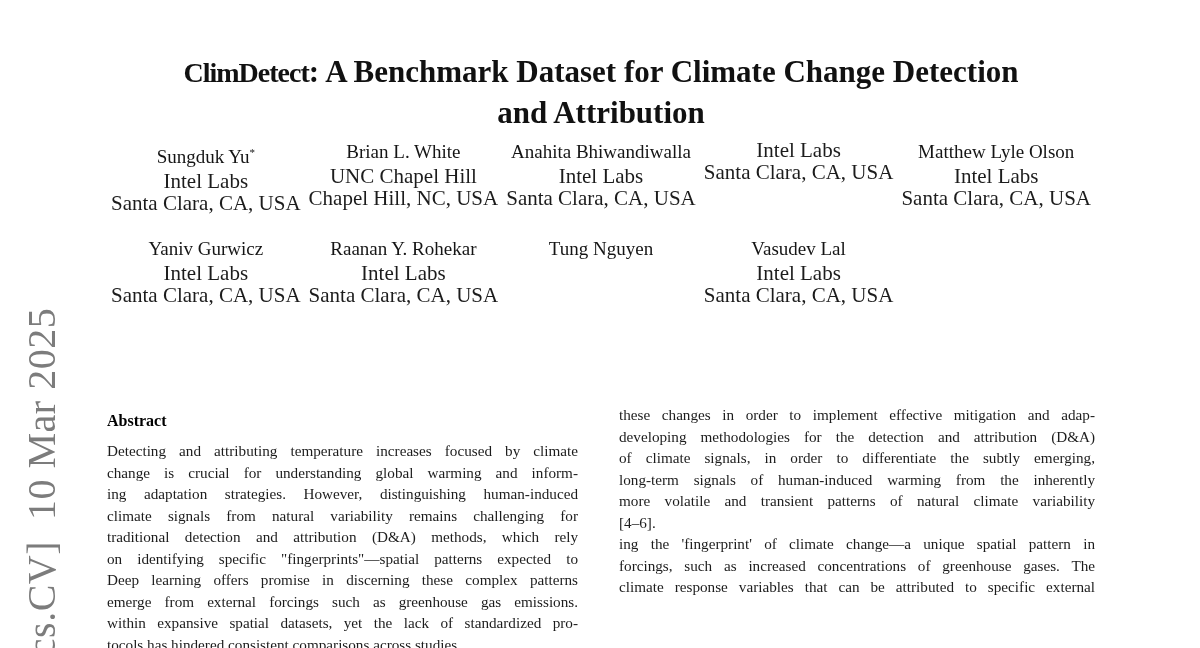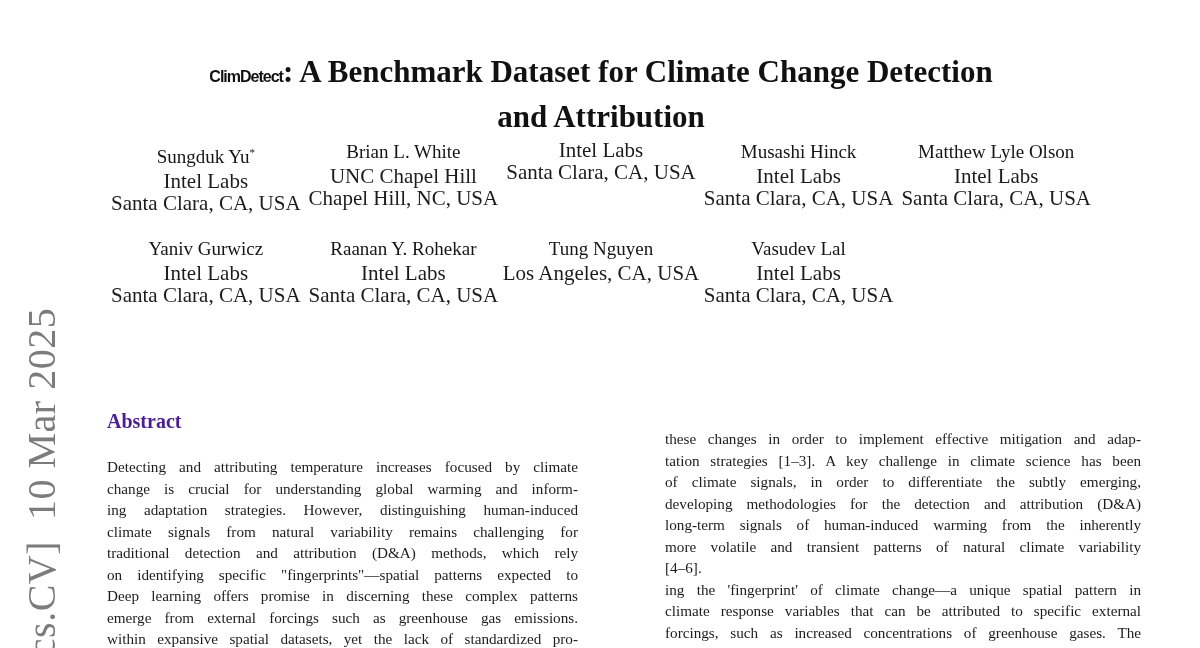--- a/index.html
+++ b/index.html
@@ -7,37 +7,37 @@
         font-family:"Liberation Serif",serif;color:#1c1c1c;}
 
   
   .arxiv-banner{position:absolute;left:18px;top:670px;transform-origin:0 0;
     transform:rotate(-90deg);white-space:pre;font-size:40px;line-height:48px;
     color:#7c7c7c;letter-spacing:0.5px;}
 
   
   .title{position:absolute;top:52px;left:107px;width:988px;text-align:center;
     font-size:31px;font-weight:bold;line-height:40px;color:#111;}
-  .title .code{font-family:Liberation Sans, sans-serif;
-    font-size:16px;font-weight:bold;letter-spacing:-1px;}
+  .title .code{font-family:Liberation Serif, serif;
+    font-size:28px;font-weight:bold;letter-spacing:-1px;}
 
   
   .authors{position:absolute;top:139px;left:107px;width:988px;
     display:grid;grid-template-columns:repeat(5,1fr);row-gap:22px;}
   .author{text-align:center;}
   .author-name{font-size:19px;line-height:26px;color:#151515;}
   .author-name sup{font-size:11px;}
   .author-affil,.author-loc{font-size:21px;line-height:22px;color:#1c1c1c;}
 
   
   .col{position:absolute;font-size:15.2px;line-height:21.5px;color:#1c1c1c;}
   .col-left{top:408px;left:107px;width:471px;}
-  .col-right{top:428px;left:619px;width:476px;margin-left:46px;}
-  .abstract-heading{font-size:20px;font-weight:bold;line-height:26px;
-    margin-bottom:22px;color:#4c1d95;}
+  .col-right{top:404px;left:619px;width:476px;}
+  .abstract-heading{font-size:16px;font-weight:bold;line-height:26px;
+    margin-bottom:6px;color:#000000;}
   .bodyline{text-align:justify;text-align-last:justify;height:21.5px;overflow:hidden;}
   .bodyline.last{text-align-last:left;}
   .bodyline.indent{padding-left:16px;}
 </style>
 </head>
 <body>
 
 <div id="page">
 
   <div class="arxiv-banner">[cs.CV]&nbsp; 10 Mar 2025</div>
@@ -55,26 +55,26 @@
       <div class="author-loc">Santa Clara, CA, USA</div>
     </div>
 
     <div class="author">
       <div class="author-name">Brian L. White</div>
       <div class="author-affil">UNC Chapel Hill</div>
       <div class="author-loc">Chapel Hill, NC, USA</div>
     </div>
 
     <div class="author">
+      <div class="author-name">Anahita Bhiwandiwalla</div>
       <div class="author-affil">Intel Labs</div>
       <div class="author-loc">Santa Clara, CA, USA</div>
     </div>
 
     <div class="author">
-      <div class="author-name">Musashi Hinck</div>
       <div class="author-affil">Intel Labs</div>
       <div class="author-loc">Santa Clara, CA, USA</div>
     </div>
 
     <div class="author">
       <div class="author-name">Matthew Lyle Olson</div>
       <div class="author-affil">Intel Labs</div>
       <div class="author-loc">Santa Clara, CA, USA</div>
     </div>
 
@@ -85,21 +85,20 @@
     </div>
 
     <div class="author">
       <div class="author-name">Raanan Y. Rohekar</div>
       <div class="author-affil">Intel Labs</div>
       <div class="author-loc">Santa Clara, CA, USA</div>
     </div>
 
     <div class="author">
       <div class="author-name">Tung Nguyen</div>
-      <div class="author-loc">Los Angeles, CA, USA</div>
     </div>
 
     <div class="author">
       <div class="author-name">Vasudev Lal</div>
       <div class="author-affil">Intel Labs</div>
       <div class="author-loc">Santa Clara, CA, USA</div>
     </div>
 
   </div>
 
@@ -112,24 +111,23 @@
     <div class="bodyline">traditional detection and attribution (D&amp;A) methods, which rely</div>
     <div class="bodyline">on identifying specific "fingerprints"—spatial patterns expected to</div>
     <div class="bodyline">Deep learning offers promise in discerning these complex patterns</div>
     <div class="bodyline">emerge from external forcings such as greenhouse gas emissions.</div>
     <div class="bodyline">within expansive spatial datasets, yet the lack of standardized pro-</div>
     <div class="bodyline last">tocols has hindered consistent comparisons across studies.</div>
   </div>
 
   <div class="col col-right">
     <div class="bodyline">these changes in order to implement effective mitigation and adap-</div>
-    <div class="bodyline">tation strategies [1–3]. A key challenge in climate science has been</div>
+    <div class="bodyline">developing methodologies for the detection and attribution (D&amp;A)</div>
     <div class="bodyline">of climate signals, in order to differentiate the subtly emerging,</div>
-    <div class="bodyline">developing methodologies for the detection and attribution (D&amp;A)</div>
     <div class="bodyline">long-term signals of human-induced warming from the inherently</div>
     <div class="bodyline">more volatile and transient patterns of natural climate variability</div>
     <div class="bodyline last">[4–6].</div>
     <div class="bodyline">ing the 'fingerprint' of climate change—a unique spatial pattern in</div>
+    <div class="bodyline">forcings, such as increased concentrations of greenhouse gases. The</div>
     <div class="bodyline">climate response variables that can be attributed to specific external</div>
-    <div class="bodyline">forcings, such as increased concentrations of greenhouse gases. The</div>
   </div>
 
 </div>
 
 </body></html>

